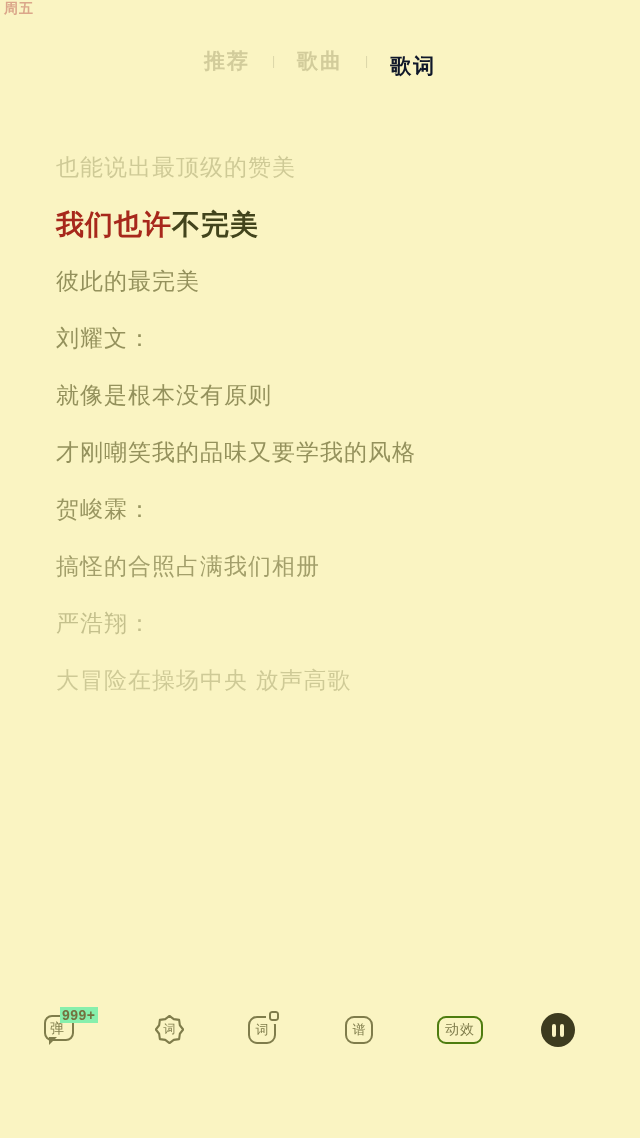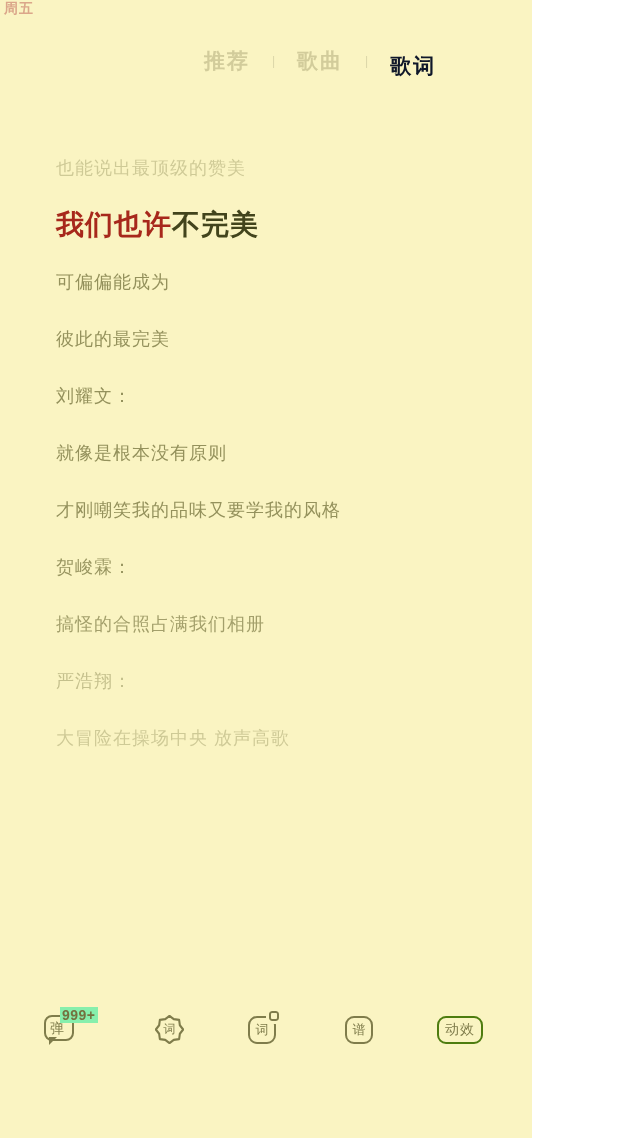--- a/index.html
+++ b/index.html
@@ -1,34 +1,34 @@
 <!DOCTYPE html>
 <html><head>
 <meta charset="utf-8">
 <style>
   * { margin:0; padding:0; box-sizing:border-box; }
   html,body { width:640px; height:1138px; }
   body { font-family:"Liberation Sans","DejaVu Sans",sans-serif; }
-  .screen { position:relative; width:532px; height:1138px; background:#faf4c2; overflow:hidden; }
+  .screen { position:relative; width:640px; height:1138px; background:#faf4c2; overflow:hidden; }
 
   
   .watermark { position:absolute; top:0; left:4px; font-size:14px; font-weight:700;
                color:#c2685e; opacity:.55; letter-spacing:1px; }
 
   
   .tabbar { position:absolute; top:46px; left:0; width:640px; height:30px;
             display:flex; align-items:center; justify-content:center; gap:22px; }
   .tab { font-size:21px; letter-spacing:2px; color:#d2cc9b; cursor:pointer;font-weight:bold; }
   .tab.active { color:#0f172a; font-weight:600;margin-top:10px; }
   .sep { font-size:12px; color:#dcd6a9; transform:scaleY(1.1); }
 
   
   .lyrics { position:absolute; top:139px; left:56px; right:30px; }
   .line { height:57px; display:flex; align-items:center;
-          font-size:18px; letter-spacing:1px; color:#94915c; white-space:nowrap; }
+          font-size:23px; letter-spacing:1px; color:#94915c; white-space:nowrap; }
   .line.past   { opacity:.42; }
   .line.f1 { opacity:.95; } .line.f2 { opacity:.85;text-align:center; } .line.f3 { opacity:.64; }
   .line.f4 { opacity:.52; } .line.f5 { opacity:.42; } .line.f6 { opacity:.27; }
   .line.current { font-size:28px; font-weight:700; letter-spacing:1px; }
   .line.current .sung   { color:#a7281b; }
   .line.current .unsung { color:#42441c; }
 
   
   .toolbar { position:absolute; left:0; top:1008px; width:640px; height:44px; }
   .tool { position:absolute; top:0; height:44px; color:#7f7c4b; }
@@ -89,21 +89,20 @@
     <span class="sep">|</span>
     <span class="tab active">歌词</span>
   </nav>
 
   <main class="lyrics">
     <div class="line past">也能说出最顶级的赞美</div>
     <div class="line current">
         <span class="sung">我们也许</span>
         <span class="unsung">不完美</span>
       </div>
-    <div class="line">可偏偏能成为</div>
     <div class="line">彼此的最完美</div>
     <div class="line">刘耀文：</div>
     <div class="line">就像是根本没有原则</div>
     <div class="line">才刚嘲笑我的品味又要学我的风格</div>
     <div class="line f1">贺峻霖：</div>
     <div class="line f2">搞怪的合照占满我们相册</div>
     <div class="line f4">严浩翔：</div>
     <div class="line f5">大冒险在操场中央 放声高歌</div>
   </main>
 

